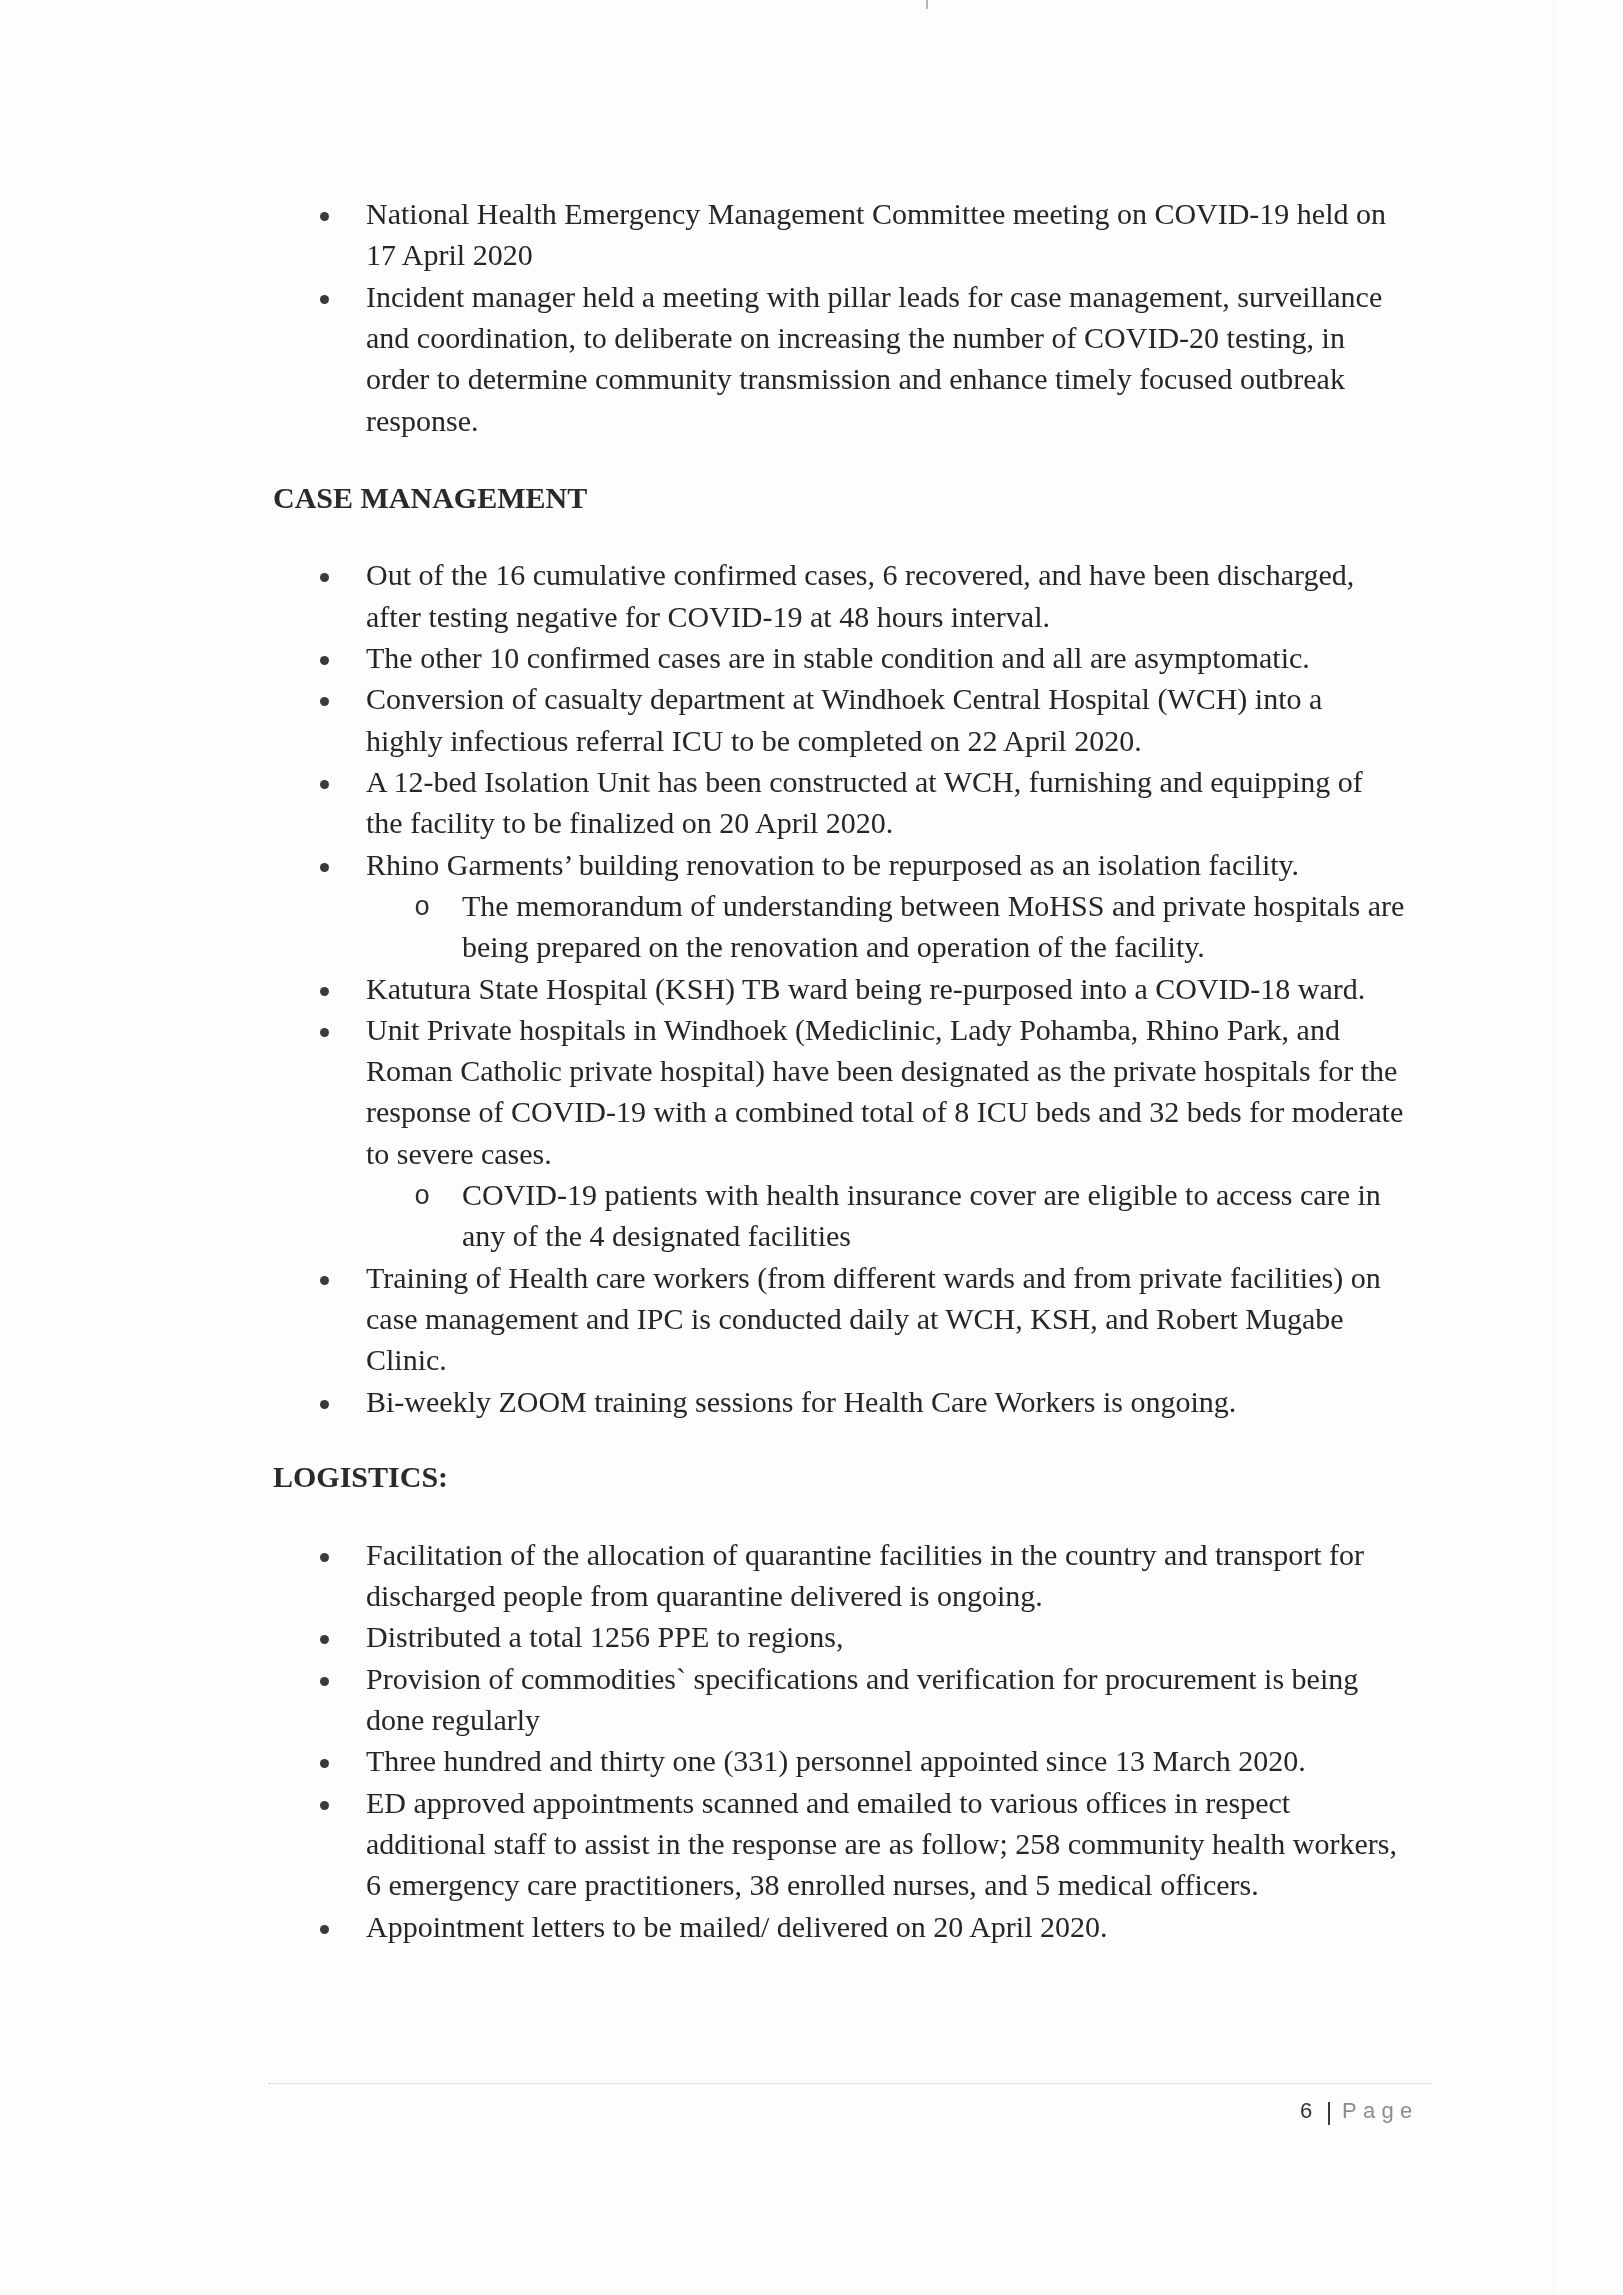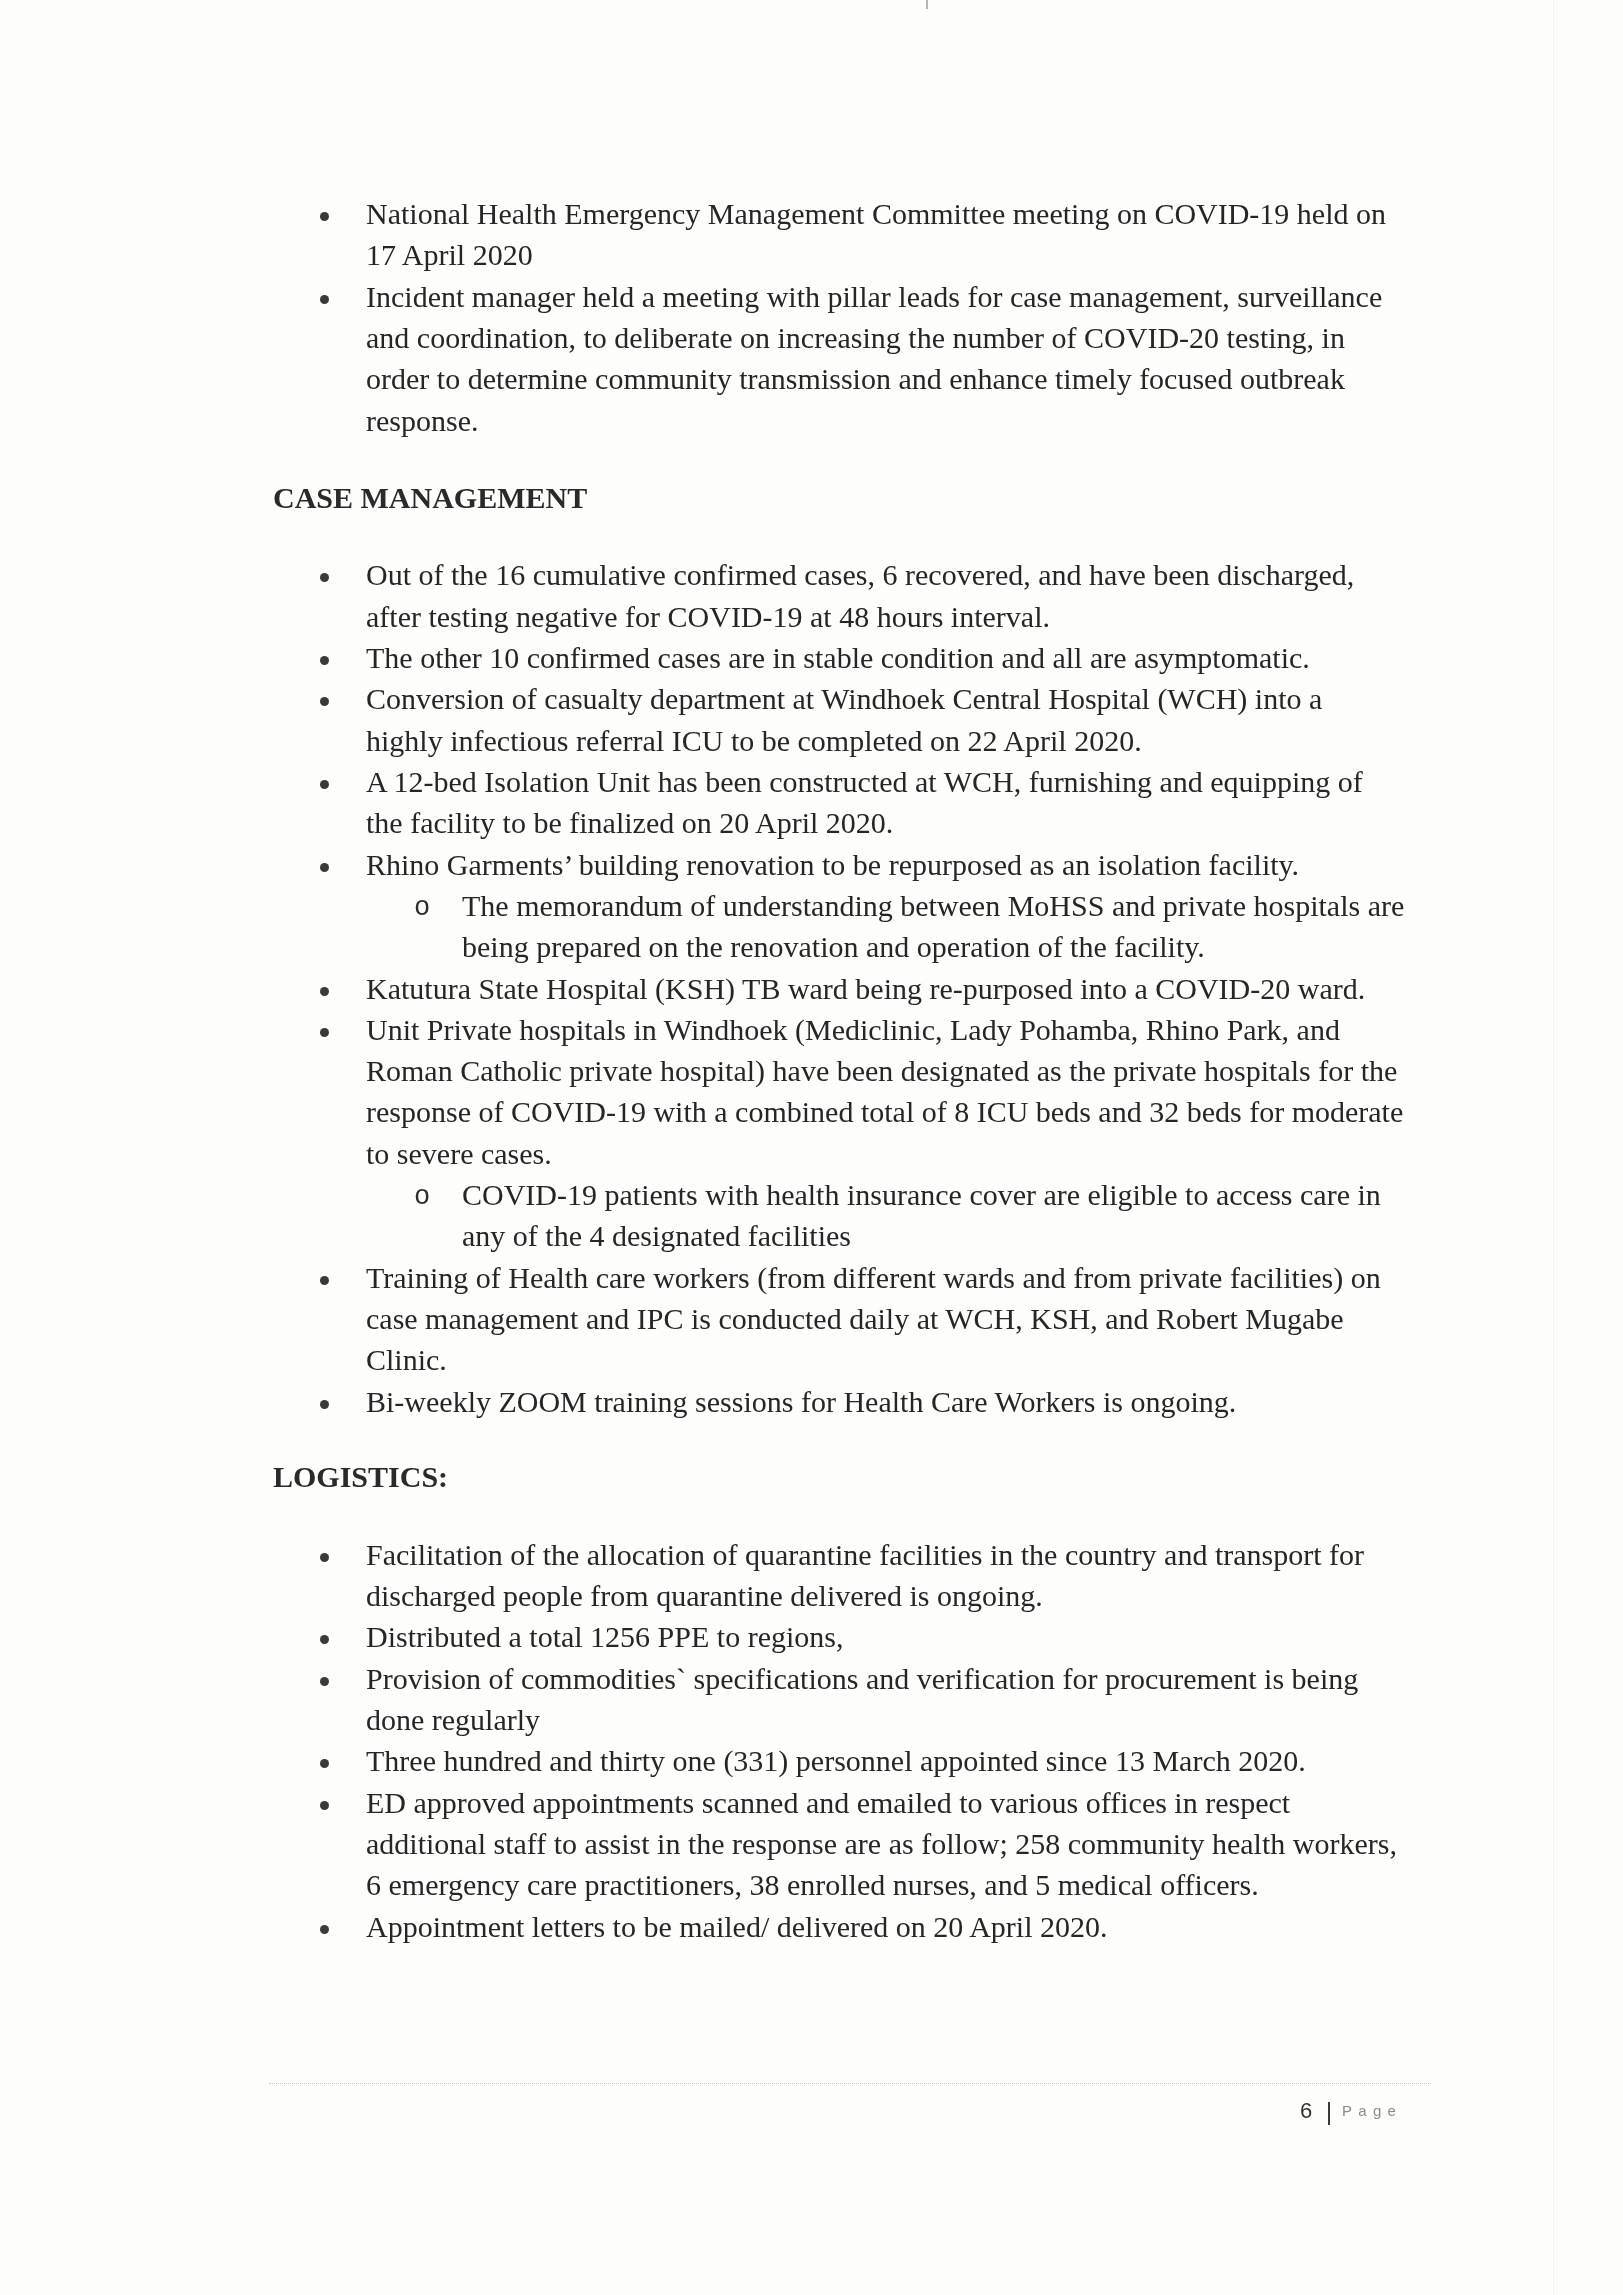--- a/index.html
+++ b/index.html
@@ -37,21 +37,21 @@
   }
   .page-num {
     position: absolute; left: 1300px; top: 2100px;
     font-family: "Liberation Sans", sans-serif; font-size: 22px; line-height: 22px; color: #333;
   }
   .page-bar {
     position: absolute; left: 1328px; top: 2102px; width: 2.4px; height: 23px; background: #3a3a3a;
   }
   .page-label {
     position: absolute; left: 1342px; top: 2100px;
-    font-family: "Liberation Sans", sans-serif; font-size: 15px; line-height: 22px;
+    font-family: "Liberation Sans", sans-serif; font-size: 22px; line-height: 22px;
     letter-spacing: 6.3px; color: #8c8c8c;
   }
   .scan-tick {
     position: absolute; left: 926px; top: 0; width: 2.4px; height: 9.4px; background: #b5b5b5;
   }
   .scan-edge {
     position: absolute; left: 1553px; top: 0; width: 0.8px; height: 2295px; background: #f4f4f4;
   }
 </style>
 </head>
@@ -119,21 +119,21 @@
     </div>
     <div class="row" style="top:885px">
       <span class="sub-marker">o</span>
       <span class="txt sub">The memorandum of understanding between MoHSS and private hospitals are</span>
     </div>
     <div class="row" style="top:926px">
       <span class="txt sub">being prepared on the renovation and operation of the facility.</span>
     </div>
     <div class="row" style="top:968px">
       <span class="bullet"></span>
-      <span class="txt">Katutura State Hospital (KSH) TB ward being re-purposed into a COVID-20 ward.</span>
+      <span class="txt">Katutura State Hospital (KSH) TB ward being re-purposed into a COVID-18 ward.</span>
     </div>
     <div class="row" style="top:1009px">
       <span class="bullet"></span>
       <span class="txt">Unit Private hospitals in Windhoek (Mediclinic, Lady Pohamba, Rhino Park, and</span>
     </div>
     <div class="row" style="top:1050px">
       <span class="txt">Roman Catholic private hospital) have been designated as the private hospitals for the</span>
     </div>
     <div class="row" style="top:1091px">
       <span class="txt">response of COVID-19 with a combined total of 8 ICU beds and 32 beds for moderate</span>

